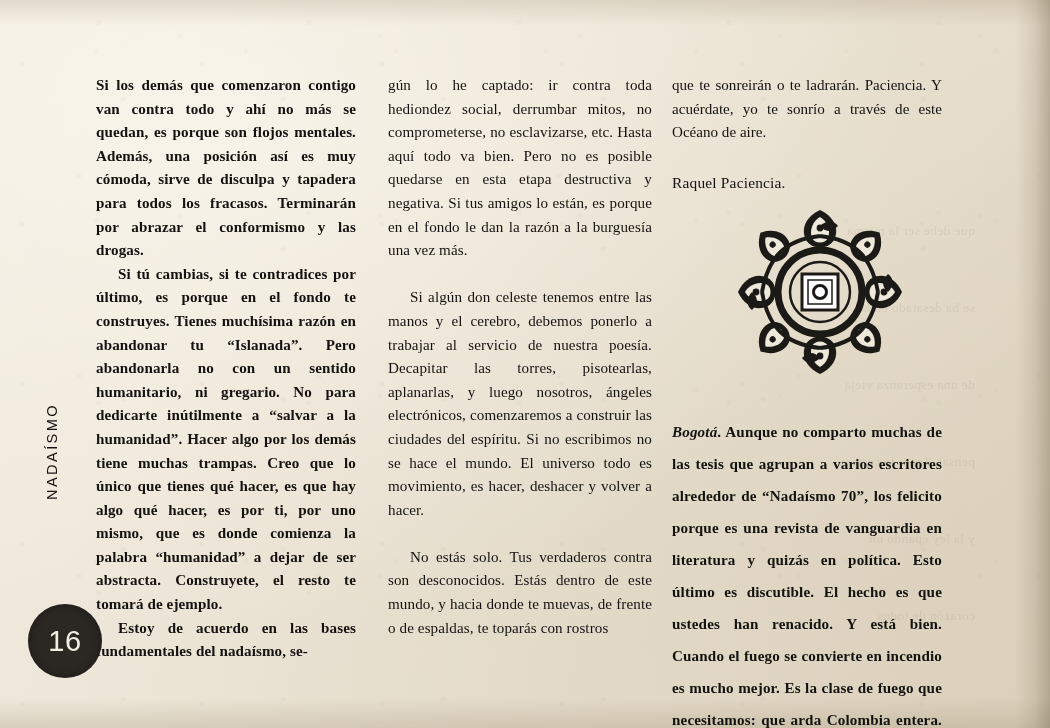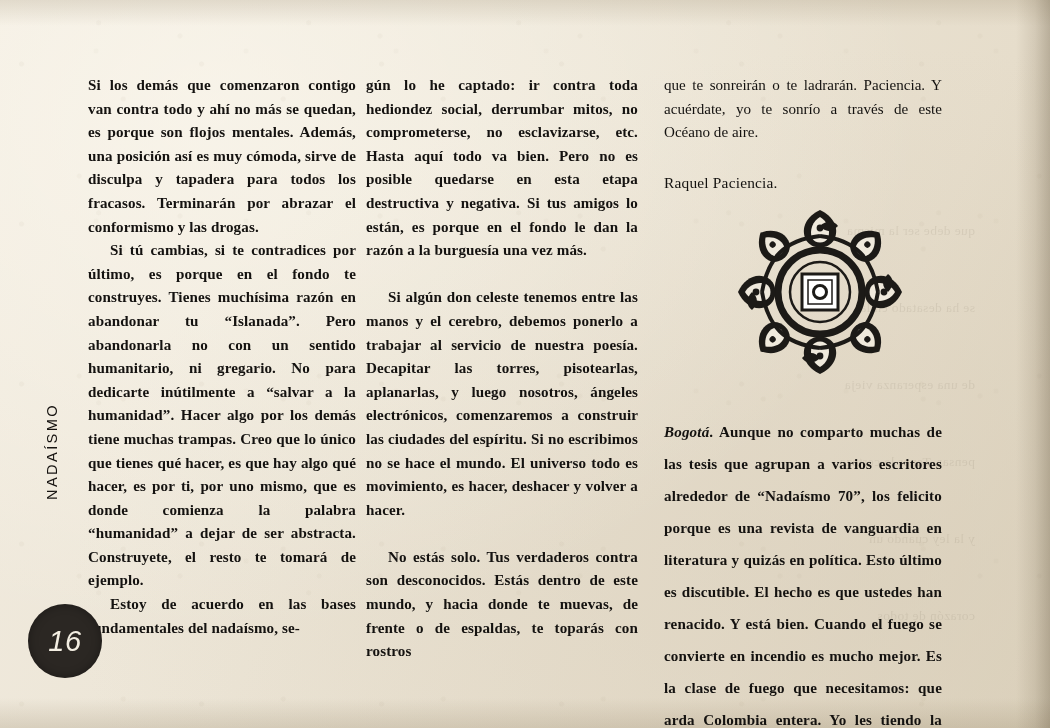--- a/index.html
+++ b/index.html
@@ -59,29 +59,29 @@
     position: absolute;
     top: 74px;
     font-size: 15.1px;
     line-height: 23.6px;
     color: #141210;
     text-align: justify;
     text-justify: inter-word;
     font-family: "Liberation Serif", serif;
   }
   .col p {
-    margin: 0 0 0 0;
+    margin: 0 0 0 8px;
     text-indent: 0;
   }
   .col p.ind { text-indent: 22px; }
   .col p + p { margin-top: 0; }
   .gap { height: 23.6px; }
 
   #col1 { left: 88px;  width: 268px; font-weight: bold; letter-spacing: .1px; }
-  #col2 { left: 366px; width: 272px; font-weight: bold; letter-spacing: .1px; }
+  #col2 { left: 380px; width: 272px; font-weight: normal; letter-spacing: .1px; }
   #col3 { left: 664px; width: 278px; }
 
   #col3 .sig { margin-top: 26px; font-size: 15.4px; letter-spacing: .2px; }
   #col3 .bogota-block {
     margin-top: 16px;
     font-weight: bold;
     letter-spacing: .15px;
     line-height: 32px;
     text-align: justify;
   }
@@ -129,21 +129,20 @@
     border-radius: 50%;
     background: #2b2723;
     color: #f3eee2;
     font-family: "Liberation Sans", sans-serif;
     font-size: 29px;
     display: flex;
     align-items: center;
     justify-content: center;
     letter-spacing: .5px;
     box-shadow: inset 0 0 10px rgba(0,0,0,.35);
-    font-style: italic;
   }
 
   
   .ornament {
     position: absolute;
     left: 706px;
     top: 196px;
     width: 228px;
     height: 198px;
   }

